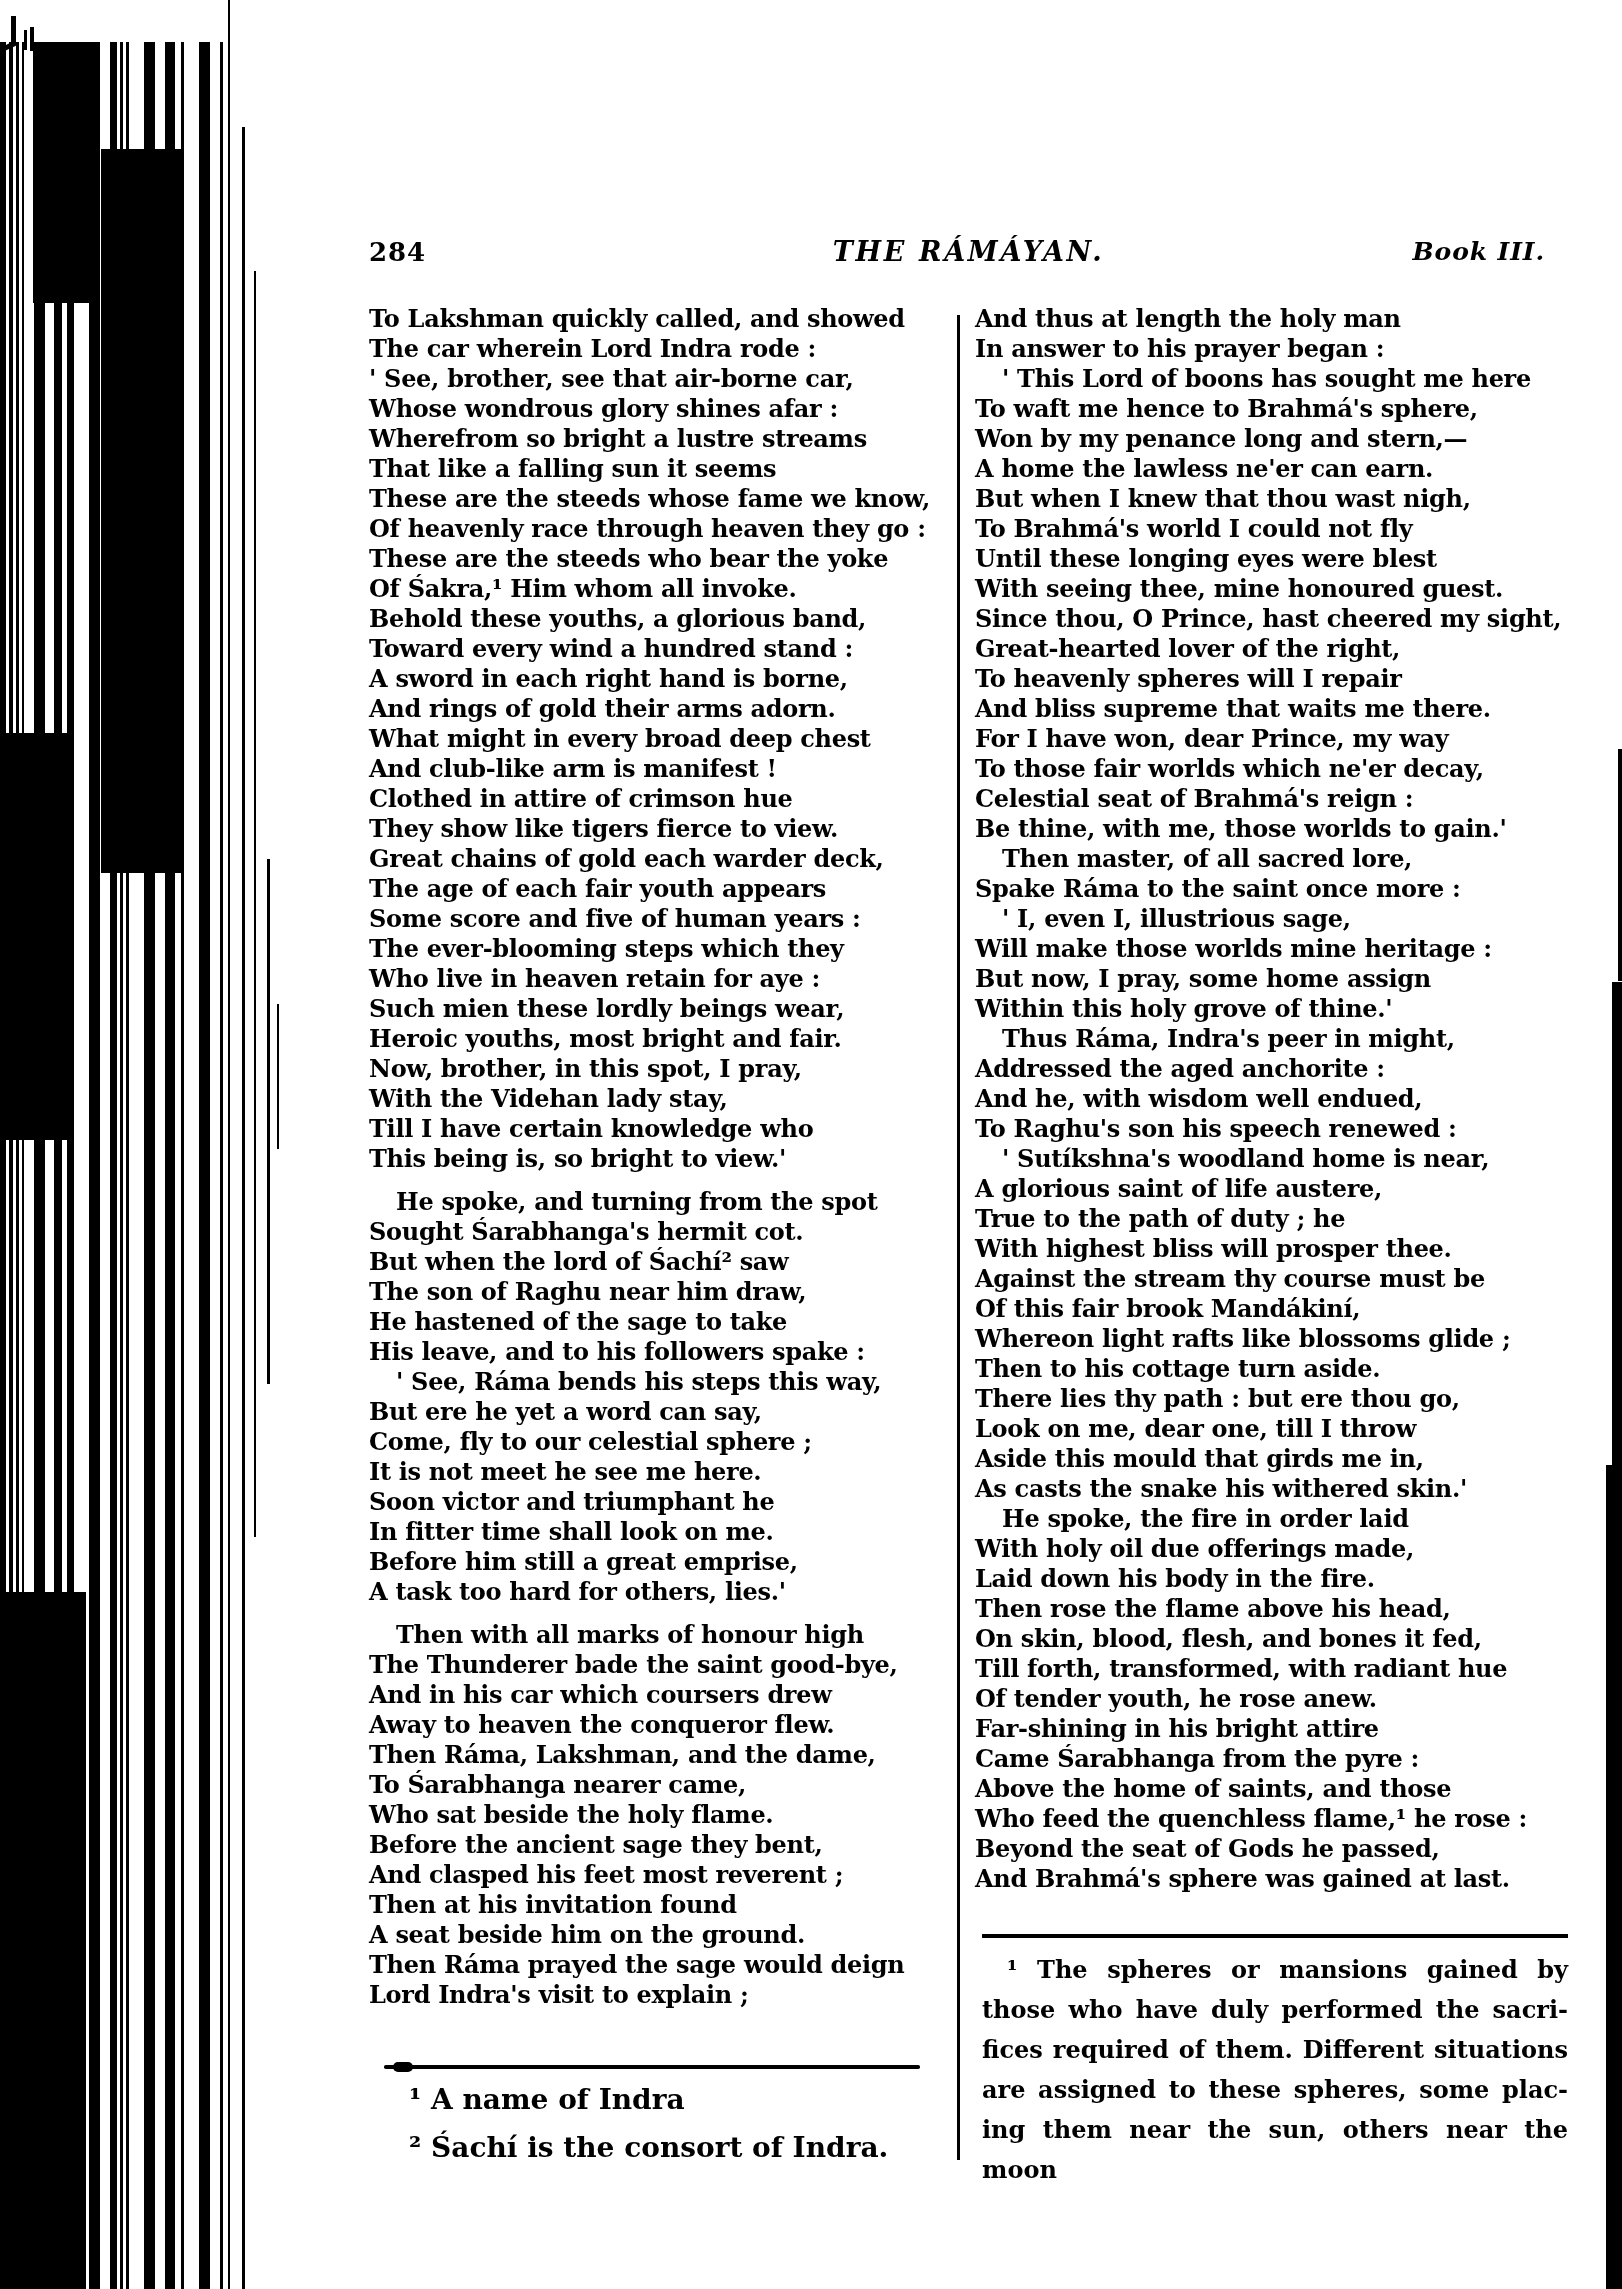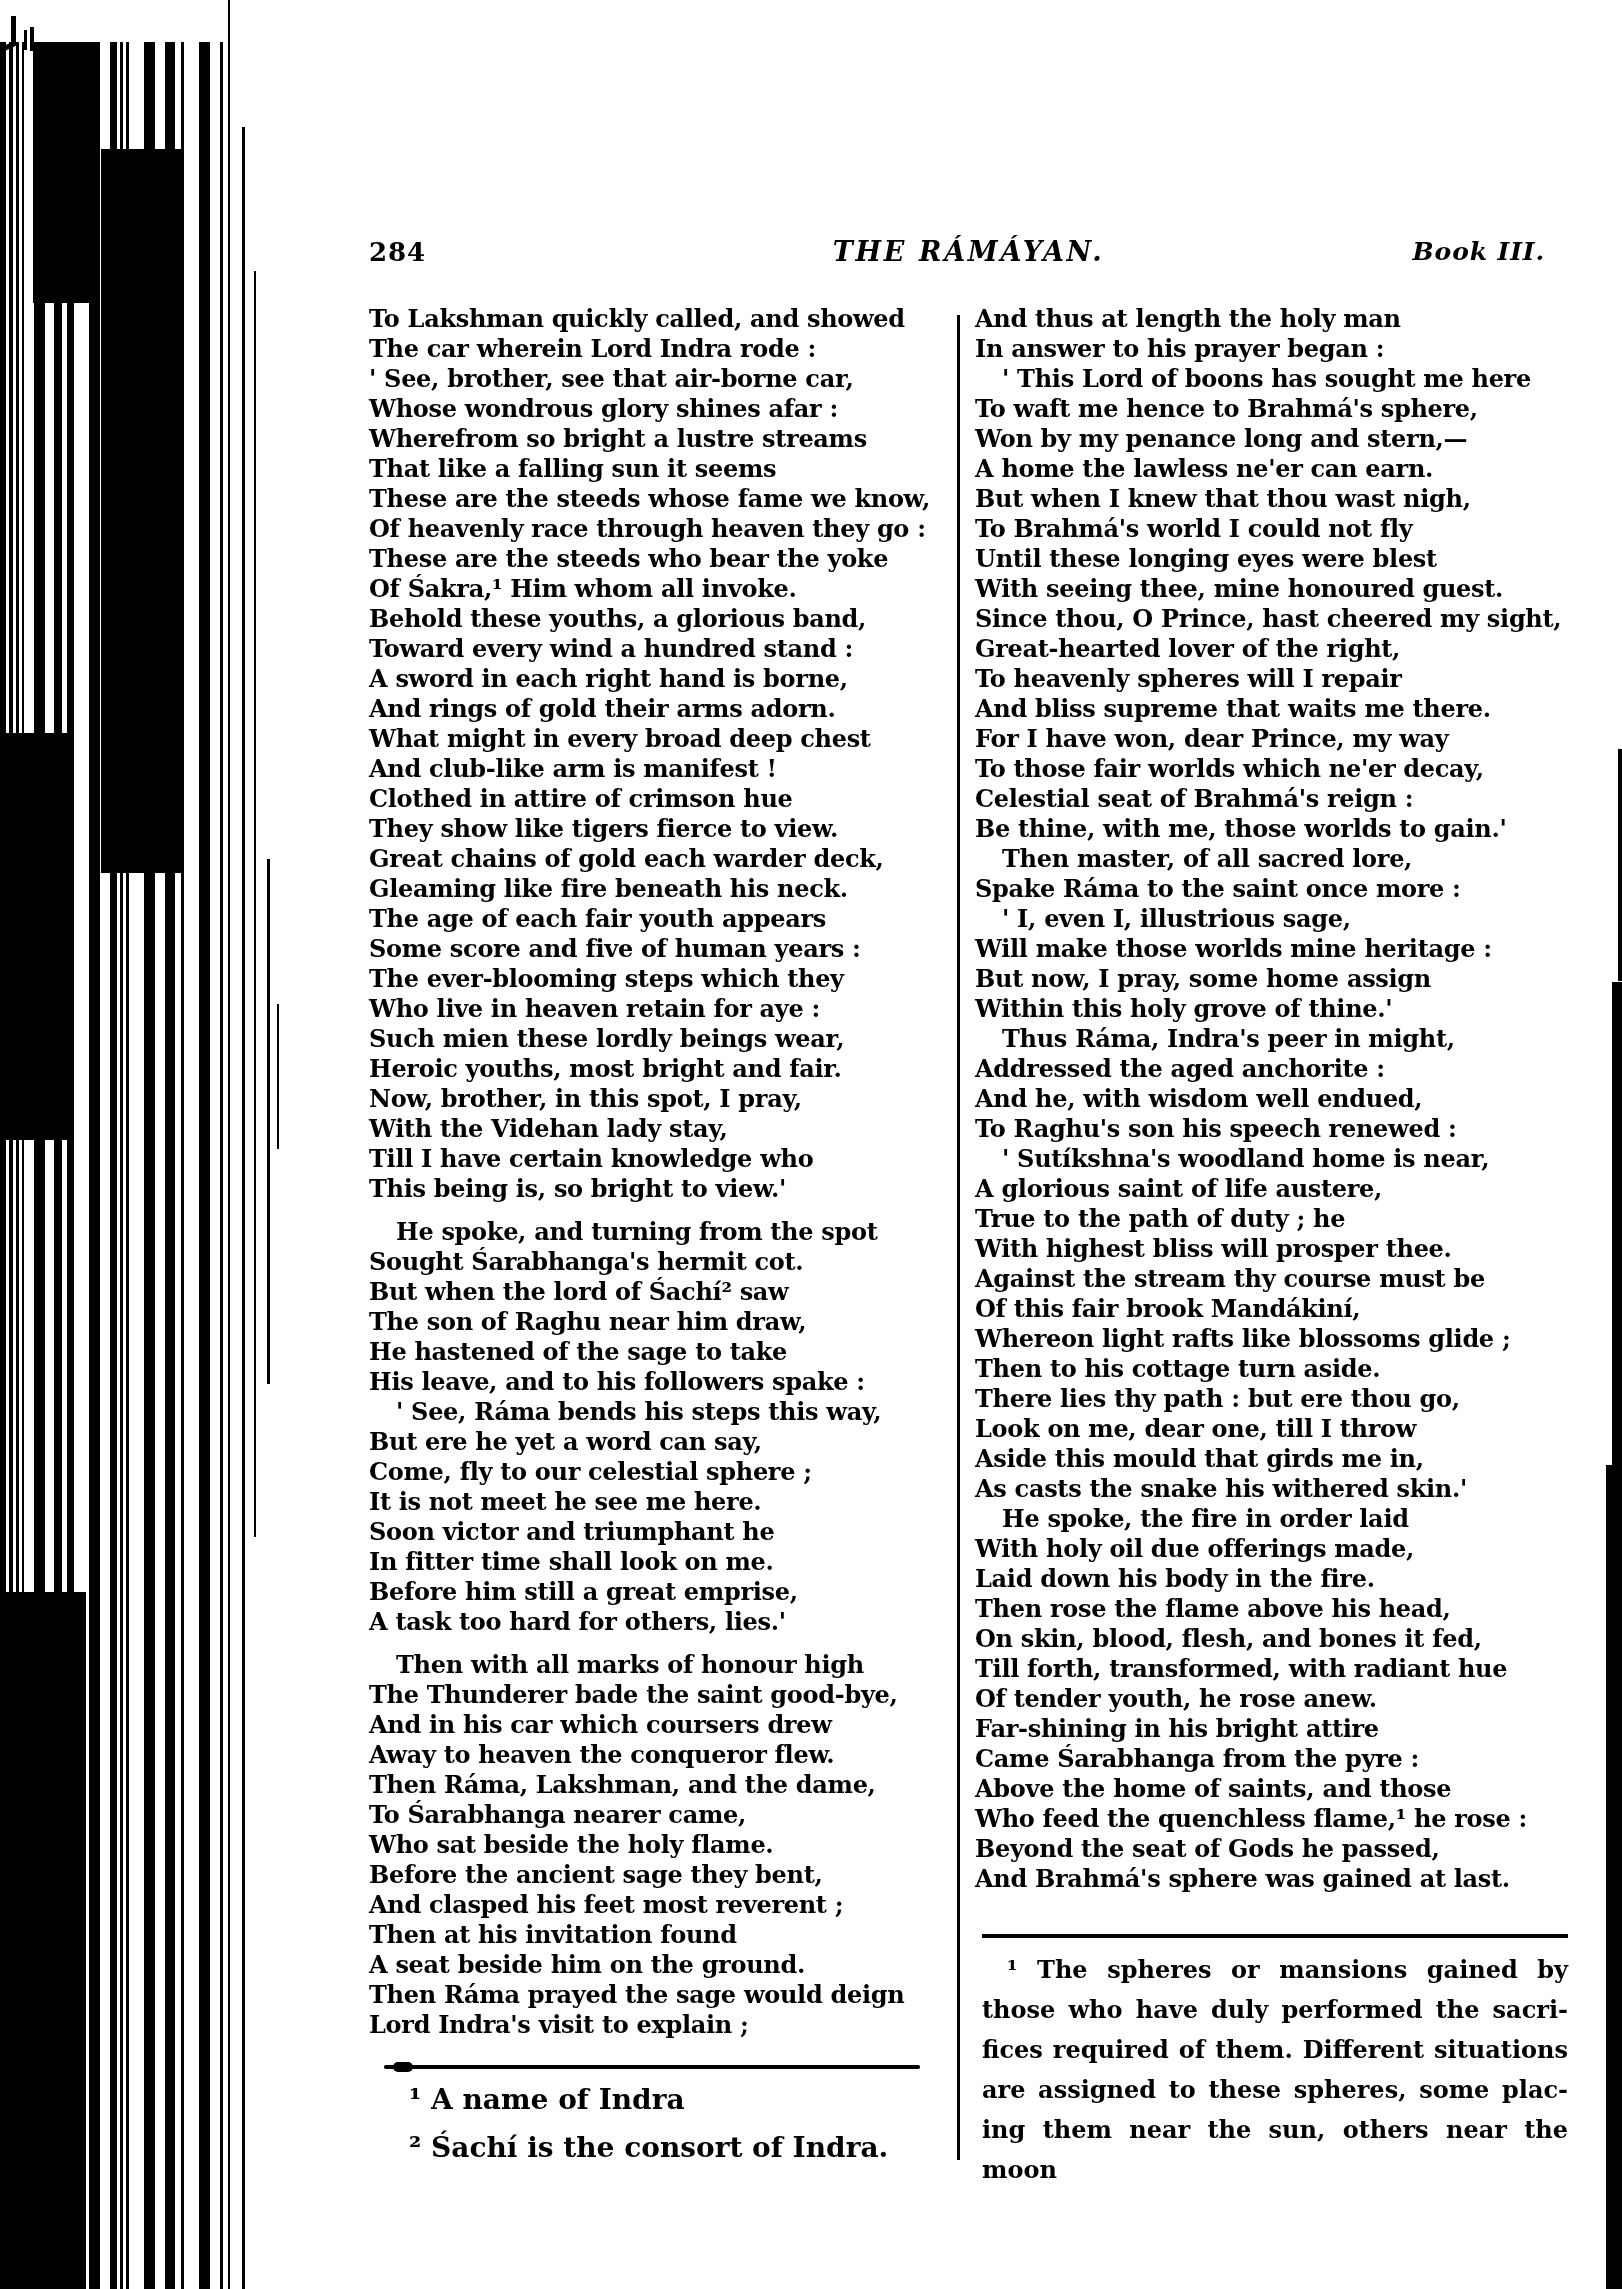--- a/index.html
+++ b/index.html
@@ -98,21 +98,20 @@
     <div class="vline">Of Śakra,¹ Him whom all invoke.</div>
     <div class="vline">Behold these youths, a glorious band,</div>
     <div class="vline">Toward every wind a hundred stand :</div>
     <div class="vline">A sword in each right hand is borne,</div>
     <div class="vline">And rings of gold their arms adorn.</div>
     <div class="vline">What might in every broad deep chest</div>
     <div class="vline">And club-like arm is manifest !</div>
     <div class="vline">Clothed in attire of crimson hue</div>
     <div class="vline">They show like tigers fierce to view.</div>
     <div class="vline">Great chains of gold each warder deck,</div>
-    <div class="vline">Gleaming like fire beneath his neck.</div>
     <div class="vline">The age of each fair youth appears</div>
     <div class="vline">Some score and five of human years :</div>
     <div class="vline">The ever-blooming steps which they</div>
     <div class="vline">Who live in heaven retain for aye :</div>
     <div class="vline">Such mien these lordly beings wear,</div>
     <div class="vline">Heroic youths, most bright and fair.</div>
     <div class="vline">Now, brother, in this spot, I pray,</div>
     <div class="vline">With the Videhan lady stay,</div>
     <div class="vline">Till I have certain knowledge who</div>
     <div class="vline">This being is, so bright to view.'</div>

